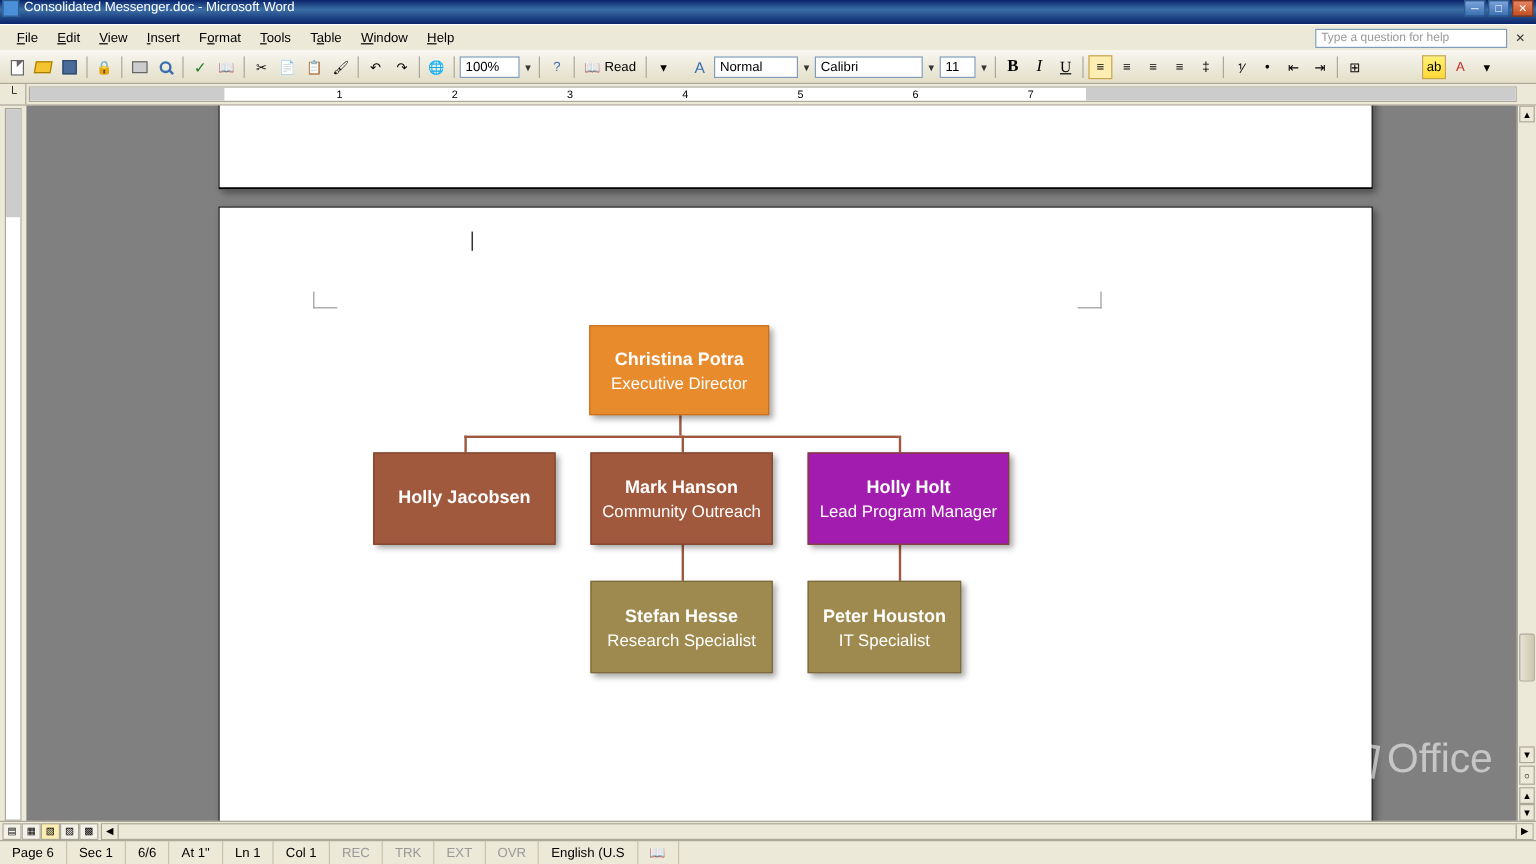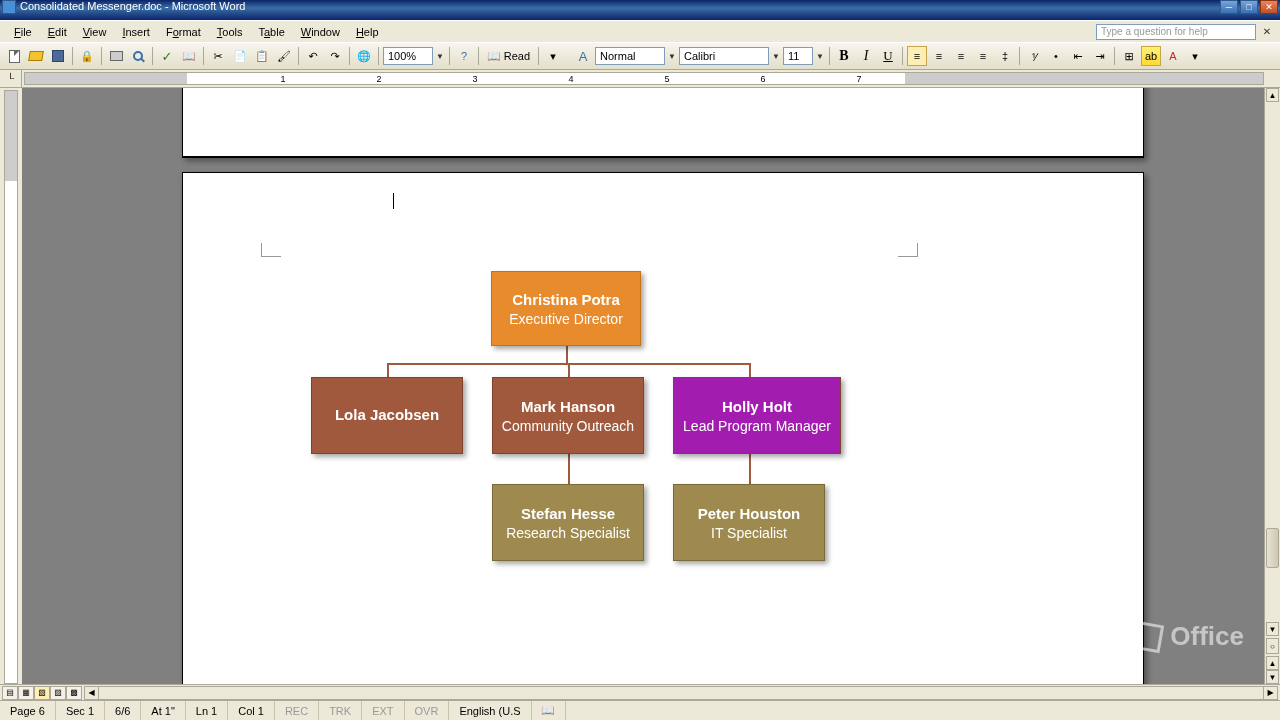--- a/index.html
+++ b/index.html
@@ -83,38 +83,38 @@
 
 .org { position: absolute; left: 128px; top: 98px; }
 .org-box { position: absolute; color: #fff; text-align: center; box-shadow: 3px 3px 5px rgba(0,0,0,.35); display: flex; flex-direction: column; justify-content: center; padding: 6px 8px; }
 .org-box .name { font-weight: 600; font-size: 15px; margin-bottom: 3px; }
 .org-box .role { font-size: 14px; font-weight: 400; }
 .t1 { left: 180px; top: 0; width: 150px; height: 75px; background: #e88b2d; border: 1px solid #c8701a; }
 .t2a { left: 0; top: 106px; width: 152px; height: 77px; background: #a0593c; border: 1px solid #7d432c; }
 .t2b { left: 181px; top: 106px; width: 152px; height: 77px; background: #a0593c; border: 1px solid #7d432c; }
 .t2c { left: 362px; top: 106px; width: 168px; height: 77px; background: #a21caf; border: 1px solid #7d432c; }
 .t3a { left: 181px; top: 213px; width: 152px; height: 77px; background: #9e8a4e; border: 1px solid #7a6a3a; }
-.t3b { left: 362px; top: 213px; width: 152px; height: 77px; background: #9e8a4e; border: 1px solid #7a6a3a; }
+.t3b { left: 362px; top: 213px; width: 128px; height: 77px; background: #9e8a4e; border: 1px solid #7a6a3a; }
 .org-line { position: absolute; background: #a0593c; }
 
 
 .bottombar { height: 16px; background: #ece9d8; border-top: 1px solid #aca899; display: flex; align-items: center; }
 .view-btns { display: flex; padding-left: 2px; }
 .view-btn { width: 16px; height: 14px; border: 1px solid #aca899; background: #f4f2e8; font-size: 8px; display: flex; align-items: center; justify-content: center; }
 .view-btn.active { background: #fdeeb3; }
 .hscroll { flex: 1; height: 14px; background: #ece9d8; border: 1px solid #aca899; margin: 0 2px; position: relative; }
 .hscroll .harr { position: absolute; top: 0; bottom: 0; width: 14px; background: #ece9d8; display: flex; align-items: center; justify-content: center; font-size: 8px; }
 .hscroll .harr.l { left: 0; border-right: 1px solid #aca899; }
 .hscroll .harr.r { right: 0; border-left: 1px solid #aca899; }
 .statusbar { height: 20px; background: #ece9d8; border-top: 1px solid #aca899; display: flex; align-items: center; font-size: 11px; }
 .status-cell { padding: 0 10px; border-right: 1px solid #c8c4ab; height: 100%; display: flex; align-items: center; }
 .status-cell.dim { color: #999; }
 
 
-.office-wm { position: absolute; right: 20px; bottom: 32px; color: rgba(255,255,255,.55); font-size: 26px; font-weight: 700; display: flex; align-items: center; gap: 8px; pointer-events: none; }
+.office-wm { position: absolute; right: 20px; bottom: 32px; color: rgba(255,255,255,.55); font-size: 34px; font-weight: 400; display: flex; align-items: center; gap: 8px; pointer-events: none; }
 .office-wm .sq { width: 28px; height: 28px; border: 3px solid rgba(255,255,255,.55); transform: rotate(10deg); }
 </style>
 </head>
 <body>
 
 <div class="titlebar">
   <div class="app-icon"></div>
   <div class="title"><span>Consolidated Messenger.doc</span> - <span>Microsoft Word</span></div>
   <div class="win-btns">
     <div class="win-btn">─</div>
@@ -200,21 +200,21 @@
   <div class="tb-btn">≡</div>
   <div class="tb-btn">≡</div>
   <div class="tb-btn">‡</div>
   <div class="tb-sep"></div>
   <div class="tb-btn">⅟</div>
   <div class="tb-btn">•</div>
   <div class="tb-btn">⇤</div>
   <div class="tb-btn">⇥</div>
   <div class="tb-sep"></div>
   <div class="tb-btn">⊞</div>
-  <div class="tb-btn" style="background:linear-gradient(to bottom,#fff176,#fdd835);border-color:#c9a34e;">ab</div>
+  <div class="tb-btn" style="background:linear-gradient(to bottom,#fff176,#fdd835);border-color:#c9a34e;margin-left:44px;">ab</div>
   <div class="tb-btn" style="color:#c62828;">A</div>
   <div class="tb-btn">▾</div>
 </div>
 
 <div class="ruler-row">
   <div class="ruler-corner">└</div>
   <div class="ruler">
     <div class="ruler-gray-l"></div>
     <div class="ruler-gray-r"></div>
     <div class="ruler-num" style="left:258px;">1</div>
@@ -248,21 +248,21 @@
         <div class="org-line" style="left:257px;top:92px;width:2px;height:14px;"></div>
         <div class="org-line" style="left:438px;top:92px;width:2px;height:14px;"></div>
         <div class="org-line" style="left:257px;top:183px;width:2px;height:30px;"></div>
         <div class="org-line" style="left:438px;top:183px;width:2px;height:30px;"></div>
 
         <div class="org-box t1">
           <div class="name">Christina Potra</div>
           <div class="role">Executive Director</div>
         </div>
         <div class="org-box t2a">
-          <div class="name">Lola Jacobsen</div>
+          <div class="name">Holly Jacobsen</div>
         </div>
         <div class="org-box t2b">
           <div class="name">Mark Hanson</div>
           <div class="role">Community Outreach</div>
         </div>
         <div class="org-box t2c">
           <div class="name">Holly Holt</div>
           <div class="role">Lead Program Manager</div>
         </div>
         <div class="org-box t3a">

